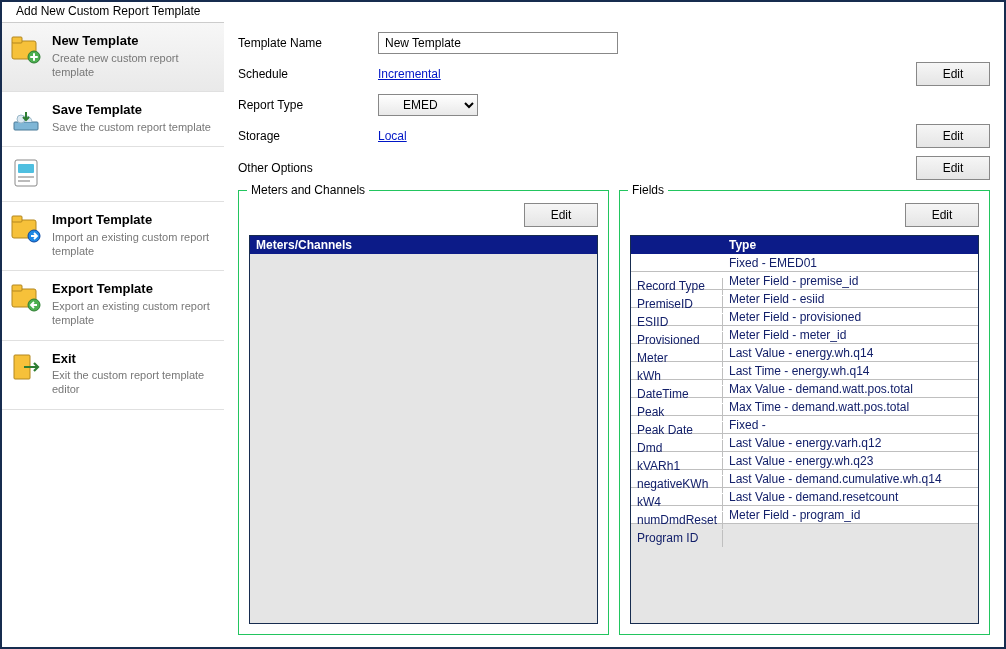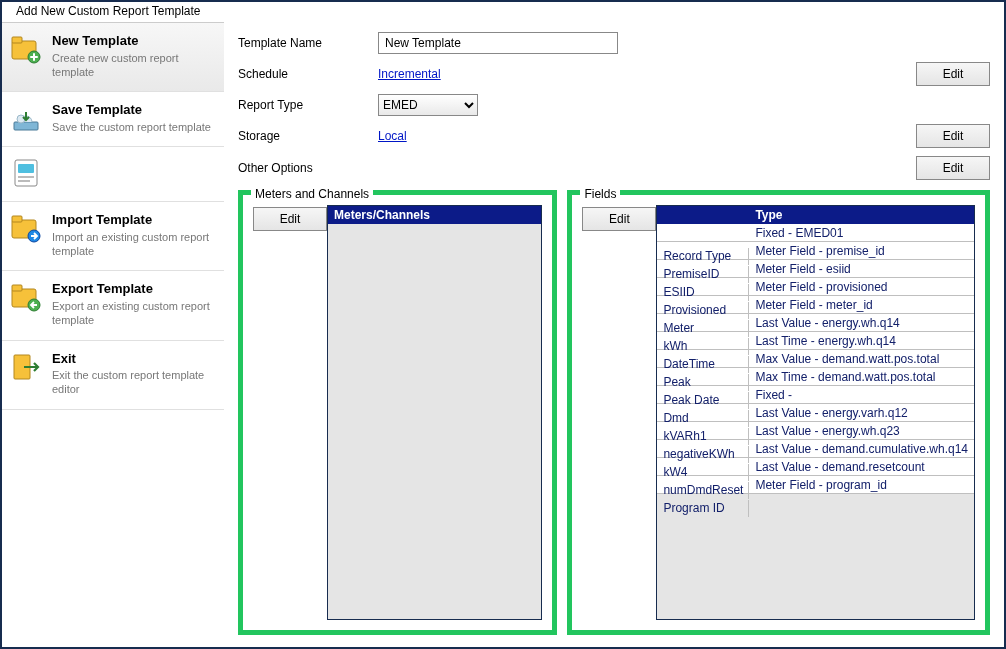--- a/index.html
+++ b/index.html
@@ -94,42 +94,43 @@
     color: #0016c6;
     text-decoration: underline;
     cursor: pointer;
   }
   .select {
     width: 100px;
     height: 22px;
     border: 1px solid #888;
     background: linear-gradient(#fff, #e9e9e9);
     font: inherit;
-    padding: 1px 0;
+    padding: 1px 20px;
   }
   .btn {
     min-width: 74px;
     height: 24px;
     border: 1px solid #888;
     background: linear-gradient(#f6f6f6, #e5e5e5);
     font: inherit;
     cursor: pointer;
     padding: 0 14px;
   }
   .panels {
     display: flex;
     gap: 10px;
     flex: 1;
     min-height: 0;
   }
   .fieldset {
-    border: 5px solid #22c55e;
+    border: 1px solid #22c55e;
     padding: 10px 10px 10px 10px;
     position: relative;
     display: flex;
+    flex-direction: column;
     min-height: 0;
   }
   .fieldset .legend {
     position: absolute;
     top: -8px;
     left: 8px;
     background: #fff;
     padding: 0 4px;
     color: #000;
   }

